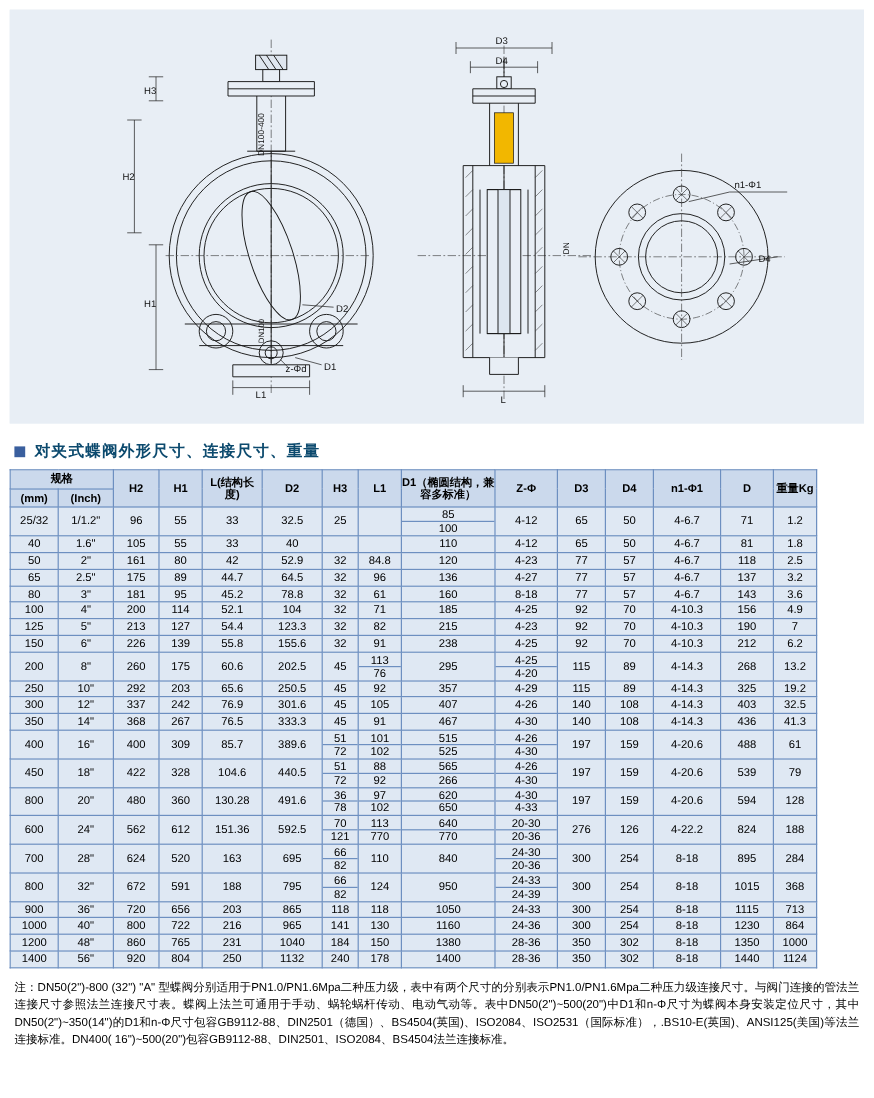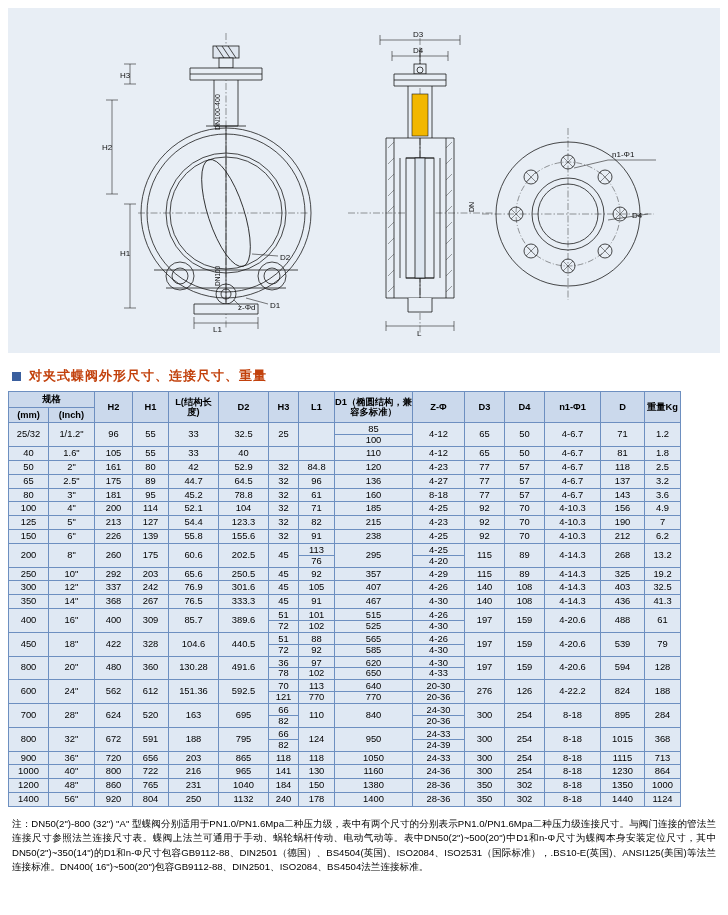--- a/index.html
+++ b/index.html
@@ -20,21 +20,21 @@
     width:712px;height:345px;
     background:#e8eef5;
     border:0;
   }
   .drawing svg{display:block;}
 
   
   .section-head{
     display:flex;align-items:center;
     margin:14px 0 6px 12px;
-    font-size:13px;font-weight:bold;color:#c2410c;
+    font-size:13px;font-weight:bold;color:#0c4a6e;
     letter-spacing:1px;
   }
   .section-head .sq{
     width:9px;height:9px;background:#3a5f9e;margin-right:8px;display:inline-block;
   }
 
   
   table.dim{
     border-collapse:collapse;
     margin:0 8px;
@@ -600,21 +600,21 @@
           </td>
           <td class="twoline">
             <span class="stack">
               <span class="l">88</span>
               <span class="l sep">92</span>
             </span>
           </td>
           <td class="twoline">
             <span class="stack">
               <span class="l">565</span>
-              <span class="l sep">585</span>
+              <span class="l sep">266</span>
             </span>
           </td>
           <td class="twoline">
             <span class="stack">
               <span class="l">4-26</span>
               <span class="l sep">4-30</span>
             </span>
           </td>
           <td>197</td>
           <td>159</td>

